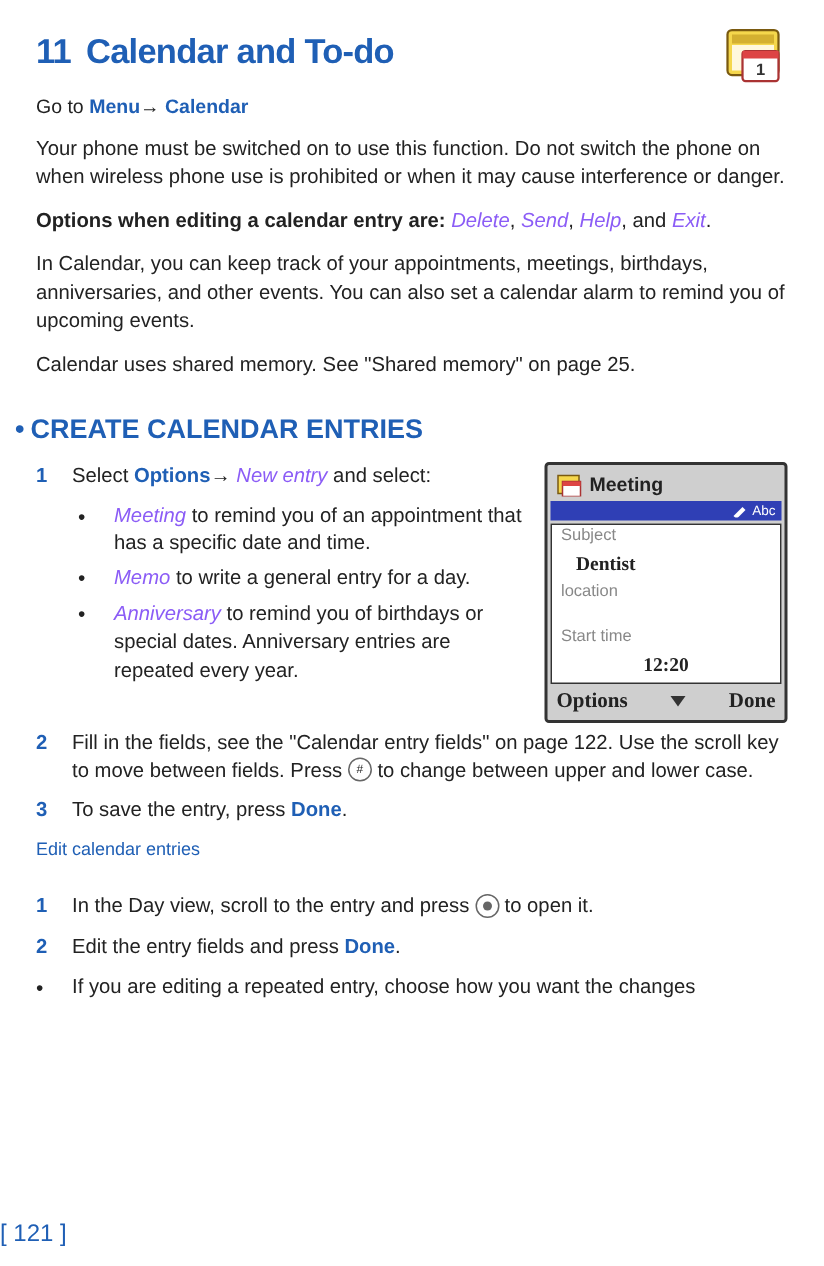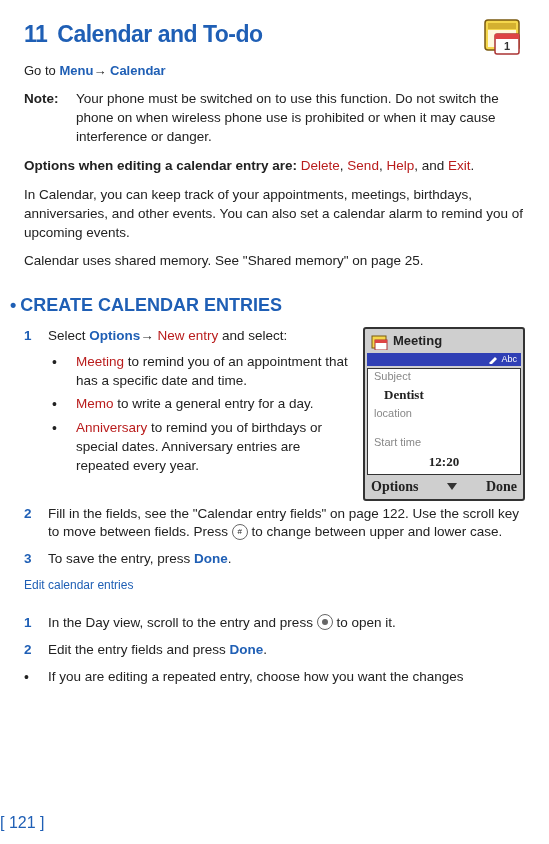--- a/index.html
+++ b/index.html
@@ -56,21 +56,22 @@
       font-weight: bold;
       flex: 0 0 52px;
     }
     .note-text {
       flex: 1;
     }
     .para {
       margin-bottom: 10px;
     }
     .italic-blue {
-      color: #b91c1c;
+      color: #8b5cf6;
+      font-style: italic;
     }
     .section-h {
       color: #1f5fb5;
       font-size: 18px;
       font-weight: bold;
       margin-top: 22px;
       margin-bottom: 8px;
     }
     .section-h .lead-bullet {
       margin-left: -14px;
@@ -268,21 +269,20 @@
     <rect x="12" y="18" width="24" height="5" fill="#d44"></rect>
     <text x="24" y="34" font-size="11" font-weight="bold" fill="#333" text-anchor="middle">1</text>
   </svg>
 </div>
 
 <div class="goto">
   <span>Go to </span><span class="blue-bold">Menu</span><span class="arrow">→ </span><span class="blue-bold">Calendar</span>
 </div>
 
 <div class="note">
-  <div class="note-label">Note:</div>
   <div class="note-text">Your phone must be switched on to use this function. Do not switch the phone on when wireless phone use is prohibited or when it may cause interference or danger.</div>
 </div>
 
 <div class="para">
   <b>Options when editing a calendar entry are: </b><span class="italic-blue">Delete</span><span>, </span><span class="italic-blue">Send</span><span>, </span><span class="italic-blue">Help</span><span>, and </span><span class="italic-blue">Exit</span><span>.</span>
 </div>
 
 <div class="para">In Calendar, you can keep track of your appointments, meetings, birthdays, anniversaries, and other events. You can also set a calendar alarm to remind you of upcoming events.</div>
 <div class="para">Calendar uses shared memory. See "Shared memory" on page 25.</div>
 

